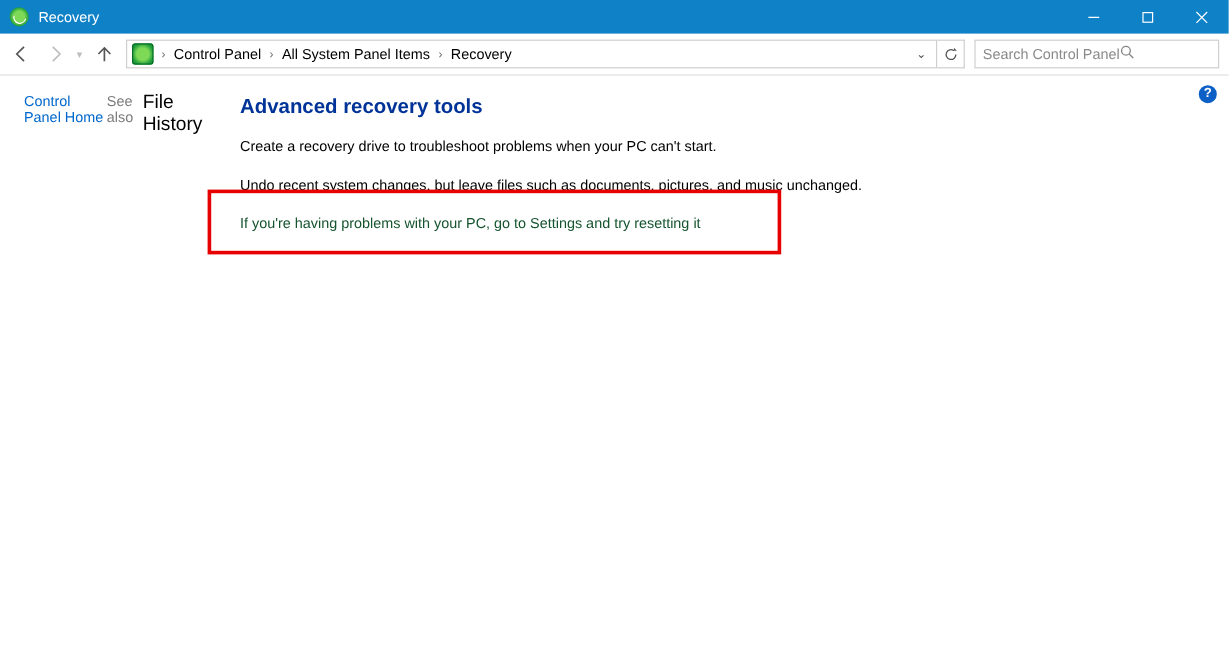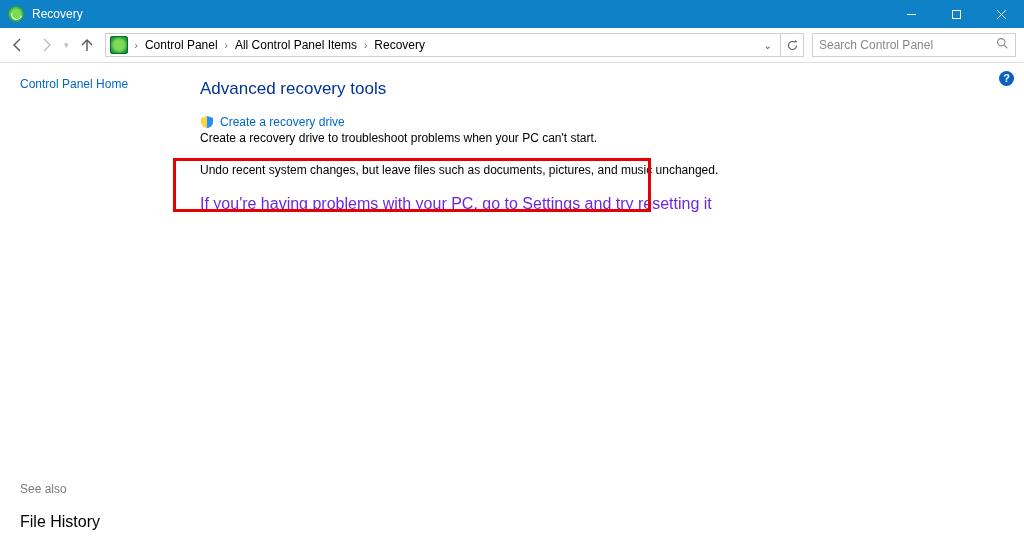--- a/index.html
+++ b/index.html
@@ -17,38 +17,38 @@
   .nav-arrow.disabled{color:#bdbdbd}
   .nav-arrow svg{stroke:currentColor;fill:none;stroke-width:1.4}
   .down-caret{color:#bdbdbd;font-size:9px}
   .addr-icon{width:18px;height:18px;display:inline-block;background:radial-gradient(circle at 50% 50%,#7ed957 40%,#1e9c3b 70%);border-radius:3px;box-shadow:inset 0 0 0 1px #0a6b26}
   .address{flex:1;height:22px;border:1px solid #cfcfcf;display:flex;align-items:center;padding:0 4px;gap:4px;font-size:12px;color:#000}
   .crumb{white-space:nowrap;cursor:default}
   .crumb-sep{color:#6b6b6b;font-size:10px;padding:0 3px}
   .addr-spacer{flex:1}
   .addr-drop{color:#555;font-size:10px;padding:0 4px;cursor:default}
   .refresh{width:22px;height:22px;border:1px solid #cfcfcf;border-left:0;display:flex;align-items:center;justify-content:center;cursor:default}
-  .search{width:190px;height:22px;border:1px solid #cfcfcf;display:flex;align-items:center;padding:0 6px;color:#777;justify-content:space-between}
+  .search{width:190px;height:22px;border:1px solid #cfcfcf;display:flex;align-items:center;padding:0 6px;color:#777;}
   .search-ph{color:#8a8a8a;font-size:12px}
   
   .body{display:flex;height:calc(540px - 28px - 34px);position:relative}
-  .sidebar{width:180px;padding:14px 10px 10px 20px;box-sizing:border-box;display:flex;flex-direction:column}
+  .sidebar{width:180px;padding:14px 10px 10px 20px;box-sizing:border-box;display:flex;}
   .side-link{color:#0066cc;font-size:12px;cursor:pointer}
   .side-spacer{flex:1}
   .seealso-hdr{color:#7b7b7b;font-size:12px;margin-bottom:17px}
   .seealso-link{color:#000;font-size:16px;cursor:pointer}
   .content{flex:1;padding:16px 16px 16px 20px;position:relative}
-  h2.page-heading{margin:0 0 16px 0;font-weight:400;color:#003398;font-size:17px}
+  h2.page-heading{margin:0 0 16px 0;font-weight:700;color:#003398;font-size:17px}
   .tool-block{margin:0 0 18px 0;max-width:660px}
   .tool-title{display:flex;align-items:center;gap:6px;margin-bottom:2px}
   .tool-title a{color:#0066cc;font-size:12px;cursor:pointer}
   .tool-desc{font-size:12px;color:#000}
   .shield{width:14px;height:14px;display:inline-block;position:relative}
   .shield svg{width:14px;height:14px;display:block}
-  .extra-link{color:#6d28d9;font-size:16px;cursor:pointer}
+  .extra-link{color:#14532d;font-size:12px;cursor:pointer}
   .highlight-box{position:absolute;border:3px solid #e60000;pointer-events:none}
   .help-badge{position:absolute;top:8px;right:10px;width:15px;height:15px;border-radius:50%;background:#0c5fc4;color:#fff;font-size:11px;line-height:15px;text-align:center;font-weight:bold;cursor:pointer}
 </style>
 </head>
 <body>
 
 <div class="titlebar">
   <span class="app-icon"></span>
   <span class="title-text">Recovery</span>
   <div class="win-controls">
@@ -88,21 +88,21 @@
         <polyline points="3,8 8,3 13,8"></polyline>
         <line x1="8" y1="3" x2="8" y2="14"></line>
       </svg>
   </div>
   <div style="display:flex;flex:1;align-items:center">
     <div class="address">
       <span class="addr-icon"></span>
       <span class="crumb-sep">›</span>
       <span class="crumb">Control Panel</span>
       <span class="crumb-sep">›</span>
-      <span class="crumb">All Control Panel Items</span>
+      <span class="crumb">All System Panel Items</span>
       <span class="crumb-sep">›</span>
       <span class="crumb">Recovery</span>
       <span class="addr-spacer"></span>
       <span class="addr-drop">⌄</span>
     </div>
     <div class="refresh">
       <svg width="13" height="13" viewBox="0 0 16 16" stroke="#555" fill="none" stroke-width="1.3">
           <path d="M13 8a5 5 0 1 1-2-4"></path>
           <polyline points="11,1 11,4 14,4" fill="#555" stroke="none"></polyline>
         </svg>
@@ -128,29 +128,20 @@
     <span class="seealso-link">File History</span>
   </div>
 
   <div class="content">
 
     <div class="help-badge">?</div>
 
     <h2 class="page-heading">Advanced recovery tools</h2>
 
     <div class="tool-block">
-      <div class="tool-title">
-        <span class="shield">
-          <svg viewBox="0 0 14 14">
-              <path d="M7 1 L13 3 V7 C13 10 10 13 7 13 C4 13 1 10 1 7 V3 Z" fill="#ffd23f"></path>
-              <path d="M7 1 L13 3 V7 C13 10 10 13 7 13 Z" fill="#1e90ff"></path>
-            </svg>
-        </span>
-        <a>Create a recovery drive</a>
-      </div>
       <div class="tool-desc">Create a recovery drive to troubleshoot problems when your PC can't start.</div>
     </div>
 
     <div class="tool-block" id="tool-2" style="position:relative">
       <div class="tool-desc">Undo recent system changes, but leave files such as documents, pictures, and music unchanged.</div>
     </div>
 
     <div class="tool-block">
     </div>
 

